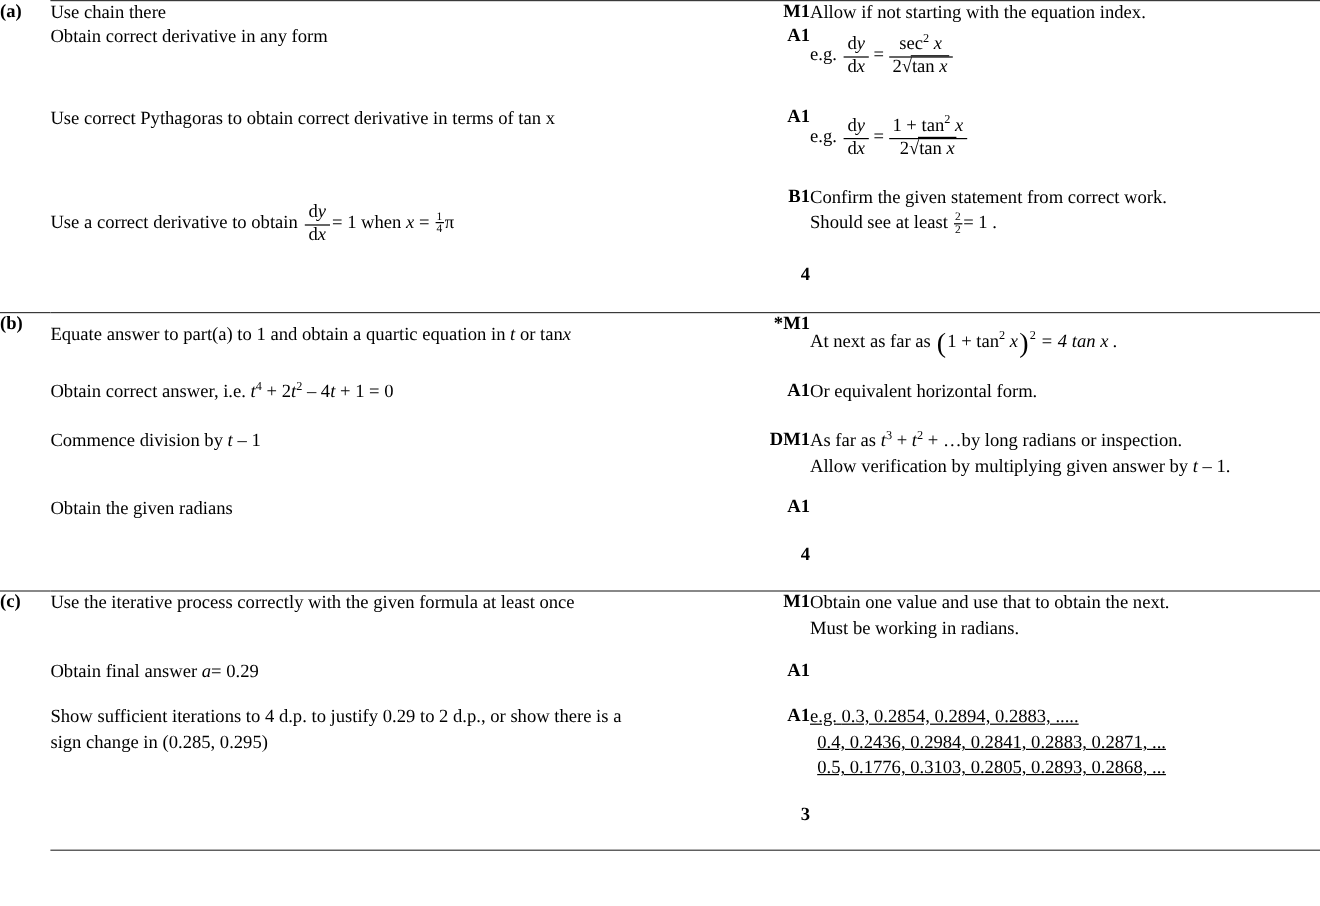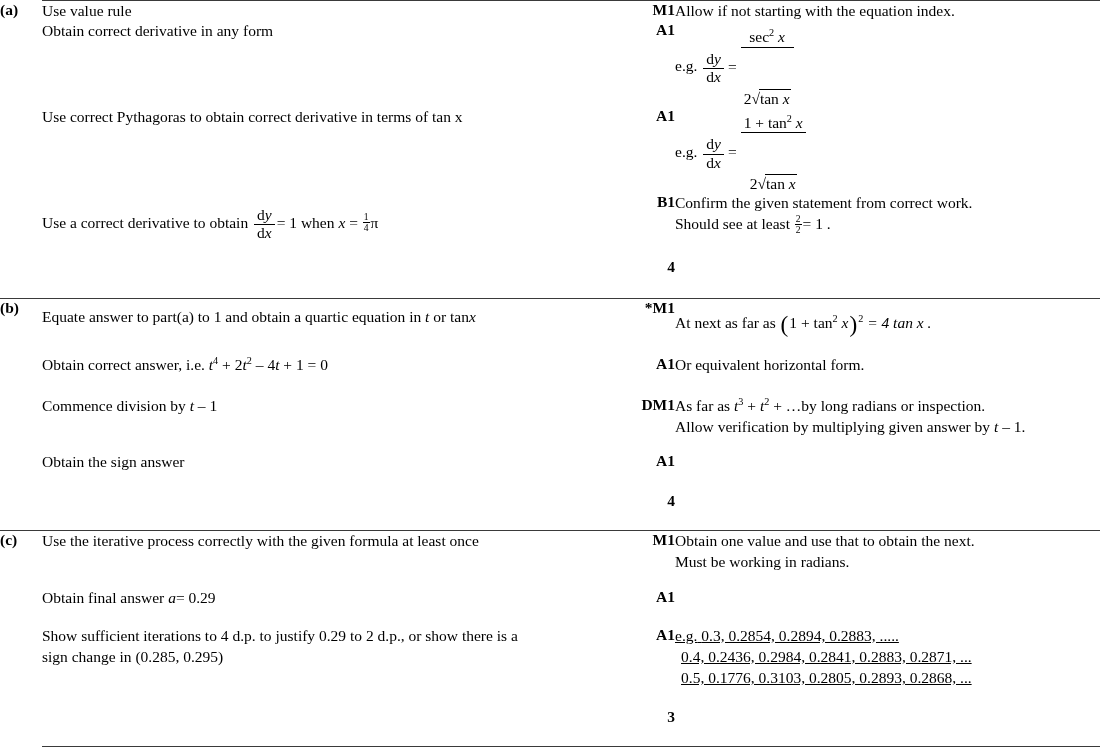--- a/index.html
+++ b/index.html
@@ -134,21 +134,21 @@
     margin: 0 1px;
   }
   .sfrac > .num { display: block; padding: 0 1px; }
   .sfrac > .den {
     display: block;
     border-top: 1px solid #000;
     padding: 0 1px;
   }
 
   
-  .sqrt { display: inline-block; white-space: nowrap; margin-top: 43px; }
+  .sqrt { display: inline-block; white-space: nowrap; }
   .sqrt > .rad { font-style: normal; }
   .sqrt > .rand {
     border-top: 1.1px solid #000;
     padding: 0 1px 0 1px;
     margin-left: -1px;
   }
 
   
   .tpar {
     display: inline-block;
@@ -174,21 +174,21 @@
     <col class="c-part">
         <col class="c-body">
         <col class="c-mark">
         <col class="c-note">
   </colgroup>
   <tbody>
 
   <tr class="first">
     <td class="part" rowspan="5">(a)</td>
     <td class="body">
-      <span class="line">Use value rule</span>
+      <span class="line">Use chain there</span>
     </td>
     <td class="mark">M1</td>
     <td class="note">
       <span class="line">Allow if not starting with the equation index.</span>
     </td>
   </tr>
 
   <tr>
     <td class="body" style="height:68px">
       <span class="line">Obtain correct derivative in any form</span>
@@ -292,21 +292,21 @@
       </span>
       <span class="line">
         <span>Allow verification by multiplying given answer by</span>
         <span class="math nowrap">t <span class="rm">– 1</span></span><span>.</span>
       </span>
     </td>
   </tr>
 
   <tr>
     <td class="body" style="height:40px">
-      <span class="line">Obtain the sign answer</span>
+      <span class="line">Obtain the given radians</span>
     </td>
     <td class="mark">A1</td>
     <td class="note">
       <span class="line"></span>
     </td>
   </tr>
 
   <tr>
     <td class="body" style="height:38px"></td>
     <td class="mark">4</td>

